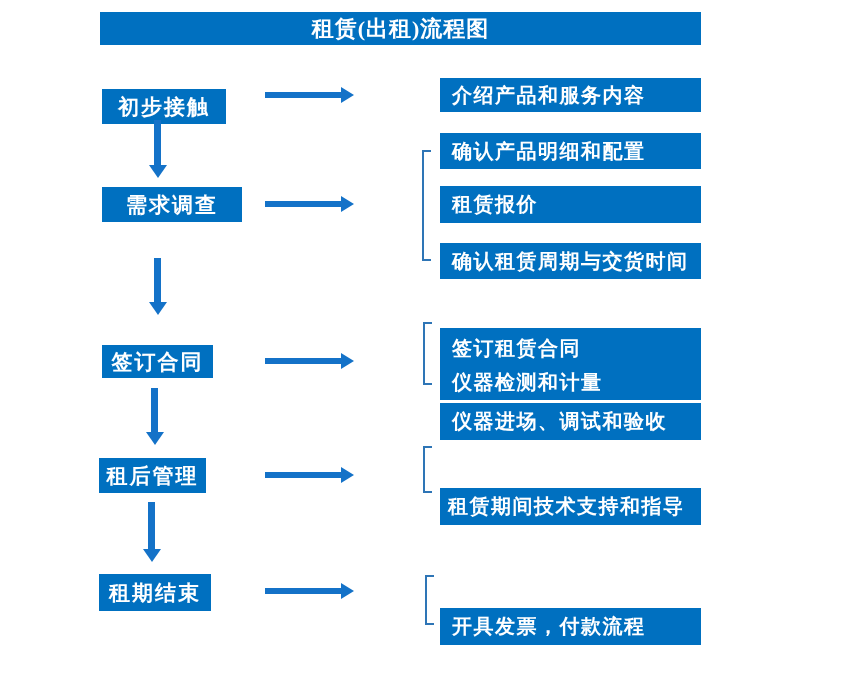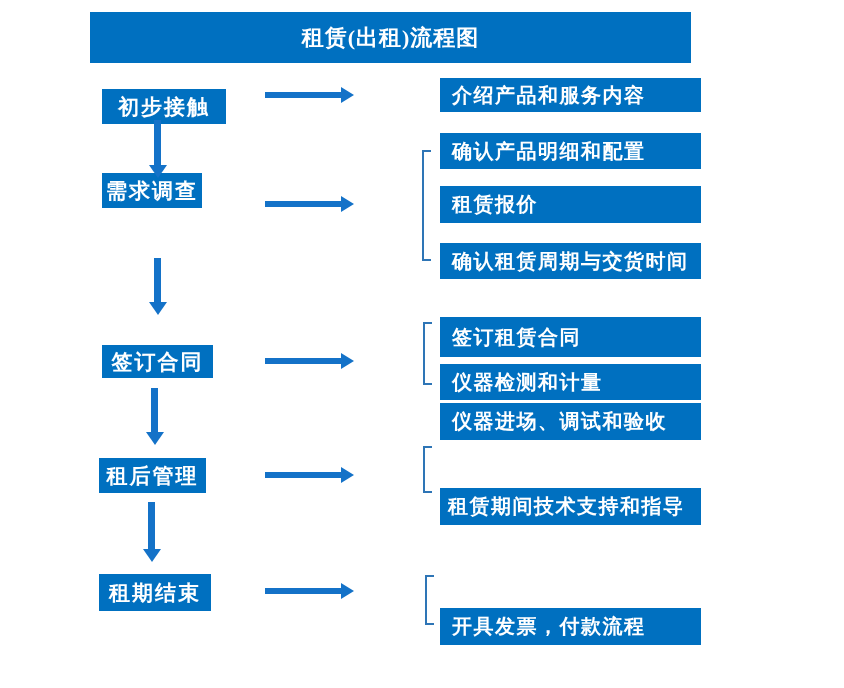--- a/index.html
+++ b/index.html
@@ -13,21 +13,21 @@
   .box{
     position:absolute;
     background:var(--box-blue,#0070C0);
     color:#ffffff;
     font-weight:bold;
     display:flex;
     align-items:center;
     box-sizing:border-box;
   }
   .title-bar{
-    left:90px;top:12px;width:601px;height:51px;
+    left:100px;top:12px;width:601px;height:33px;
     justify-content:center;
     font-size:22px;
     letter-spacing:1px;
   }
   .lbox{
     justify-content:center;
     font-size:21px;
     letter-spacing:2px;
   }
   .rbox{
@@ -71,30 +71,30 @@
   }
 </style>
 </head>
 <body>
 
 <div class="canvas">
 
   <div class="box title-bar">租赁(出租)流程图</div>
 
   <div class="box lbox" style="left:102px;top:78px;width:124px;height:35px;margin-top:11px;">初步接触</div>
-  <div class="box lbox" style="left:102px;top:173px;width:100px;height:35px;">需求调查</div>
+  <div class="box lbox" style="left:102px;top:187px;width:140px;height:35px;">需求调查</div>
   <div class="box lbox" style="left:102px;top:345px;width:111px;height:33px;">签订合同</div>
   <div class="box lbox" style="left:99px;top:458px;width:107px;height:35px;">租后管理</div>
   <div class="box lbox" style="left:99px;top:574px;width:112px;height:37px;">租期结束</div>
 
   <div class="box rbox" style="top:78px;height:34px;">介绍产品和服务内容</div>
   <div class="box rbox" style="top:133px;height:36px;">确认产品明细和配置</div>
   <div class="box rbox" style="top:186px;height:37px;">租赁报价</div>
   <div class="box rbox" style="top:243px;height:36px;">确认租赁周期与交货时间</div>
-  <div class="box rbox" style="top:317px;height:40px;">签订租赁合同</div>
+  <div class="box rbox" style="top:328px;height:40px;">签订租赁合同</div>
   <div class="box rbox" style="top:364px;height:36px;">仪器检测和计量</div>
   <div class="box rbox" style="top:403px;height:37px;">仪器进场、调试和验收</div>
   <div class="box rbox" style="top:488px;height:37px;padding-left:8px;">租赁期间技术支持和指导</div>
   <div class="box rbox" style="top:608px;height:37px;">开具发票，付款流程</div>
 
   <div class="harrow" style="top:87px;">
       <span class="shaft"></span>
       <span class="head"></span>
     </div>
   <div class="harrow" style="top:196px;">

